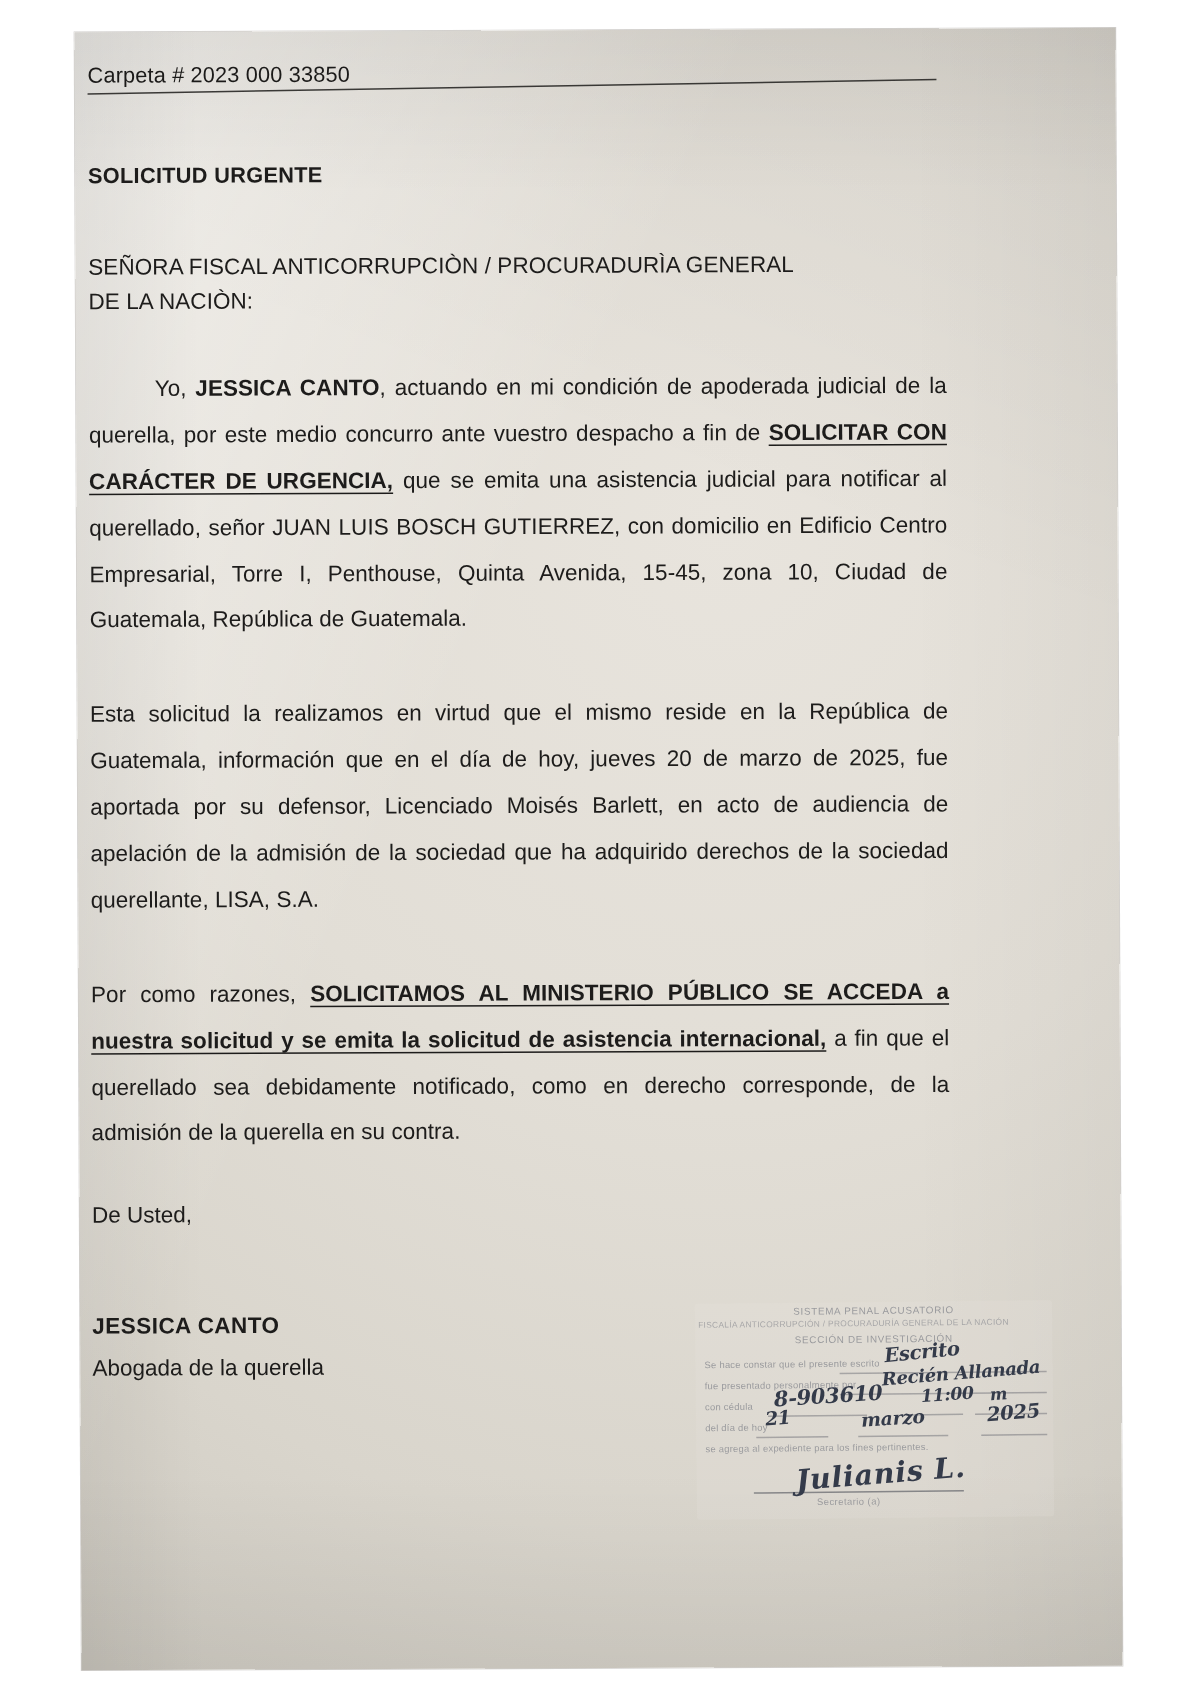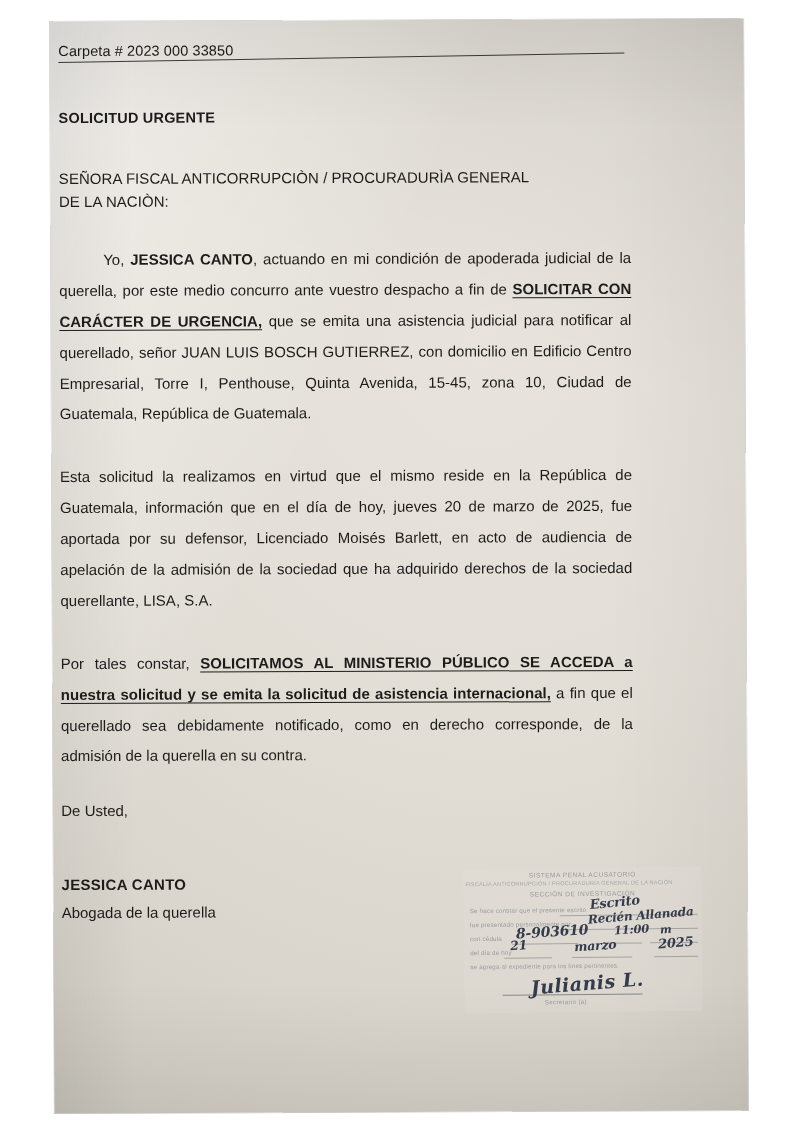--- a/index.html
+++ b/index.html
@@ -235,21 +235,21 @@
 
     <div class="destinatario">
       <div>SEÑORA FISCAL ANTICORRUPCIÒN / PROCURADURÌA GENERAL</div>
       <div>DE LA NACIÒN:</div>
     </div>
 
     <p class="para first"><span>Yo, </span><b>JESSICA CANTO</b><span>, actuando en mi condición de apoderada judicial de la querella, por este medio concurro ante vuestro despacho a fin de </span><span class="bu">SOLICITAR CON CARÁCTER DE URGENCIA,</span><span> que se emita una asistencia judicial para notificar al querellado, señor JUAN LUIS BOSCH GUTIERREZ, con domicilio en Edificio Centro Empresarial, Torre I, Penthouse, Quinta Avenida, 15-45, zona 10, Ciudad de Guatemala, República de Guatemala.</span></p>
 
     <p class="para">Esta solicitud la realizamos en virtud que el mismo reside en la República de Guatemala, información que en el día de hoy, jueves 20 de marzo de 2025, fue aportada por su defensor, Licenciado Moisés Barlett, en acto de audiencia de apelación de la admisión de la sociedad que ha adquirido derechos de la sociedad querellante, LISA, S.A.</p>
 
-    <p class="para"><span>Por tales constar, </span><span class="bu">SOLICITAMOS AL MINISTERIO PÚBLICO SE ACCEDA a nuestra solicitud y se emita la solicitud de asistencia internacional,</span><span> a fin que el querellado sea debidamente notificado, como en derecho corresponde, de la admisión de la querella en su contra.</span></p>
+    <p class="para"><span>Por como razones, </span><span class="bu">SOLICITAMOS AL MINISTERIO PÚBLICO SE ACCEDA a nuestra solicitud y se emita la solicitud de asistencia internacional,</span><span> a fin que el querellado sea debidamente notificado, como en derecho corresponde, de la admisión de la querella en su contra.</span></p>
 
     <div class="deusted">De Usted,</div>
 
     <div class="firma-nombre">JESSICA CANTO</div>
     <div class="firma-cargo">Abogada de la querella</div>
   </div>
 
   <div id="sello">
     <div class="s-bg"></div>
 

